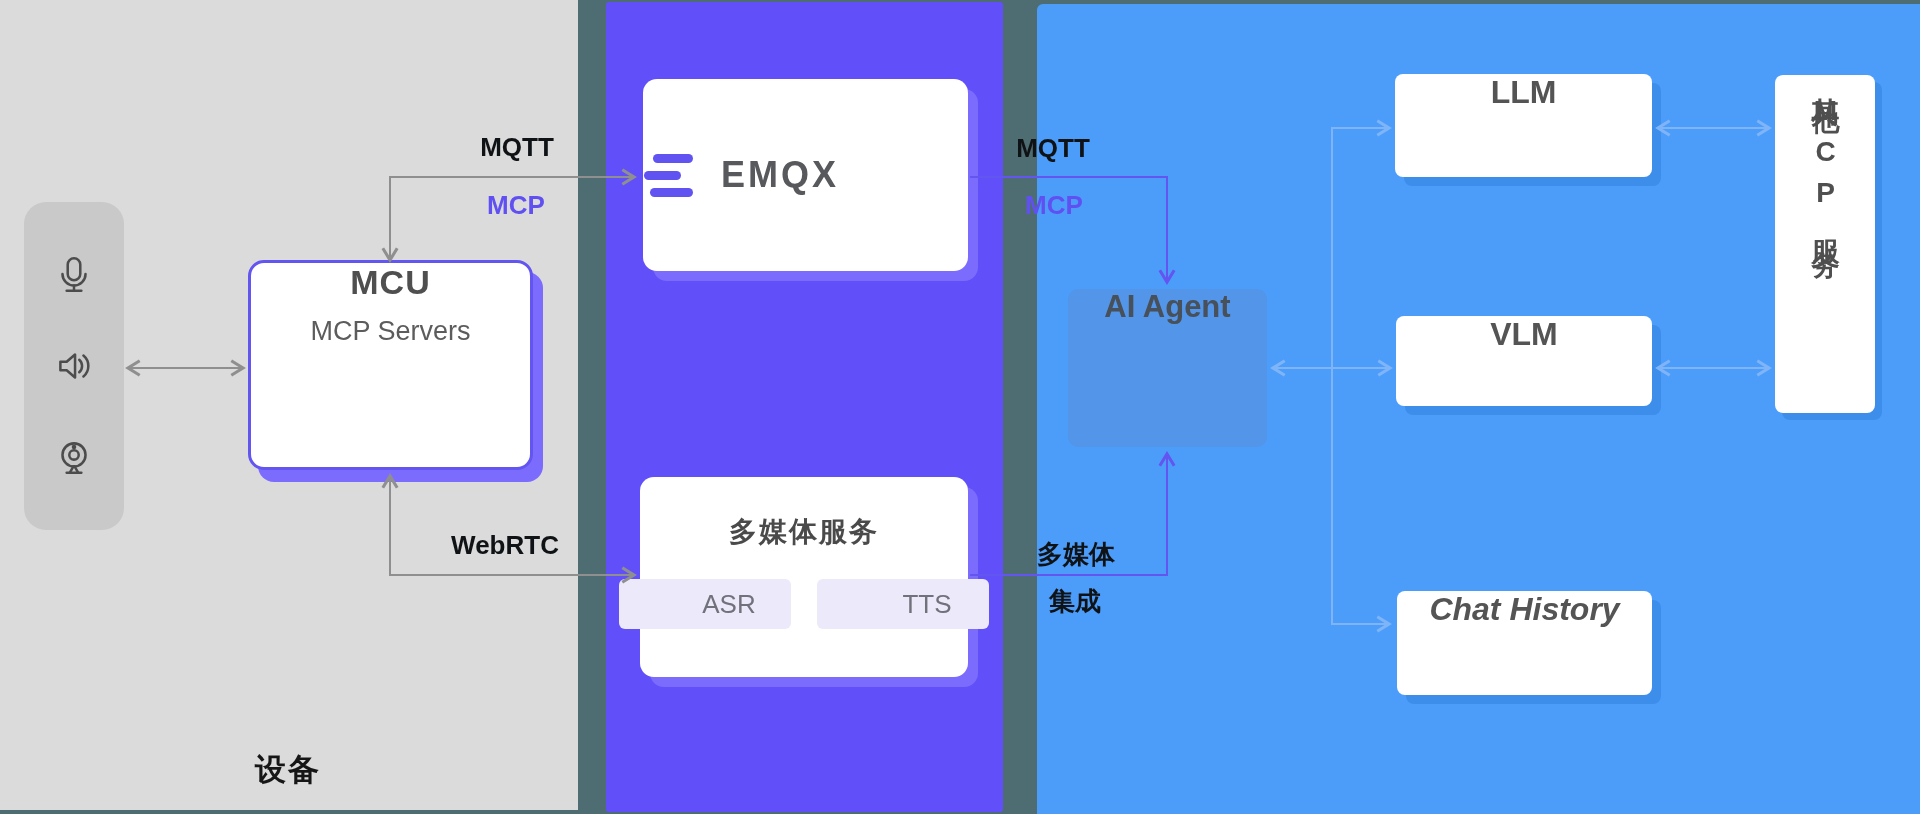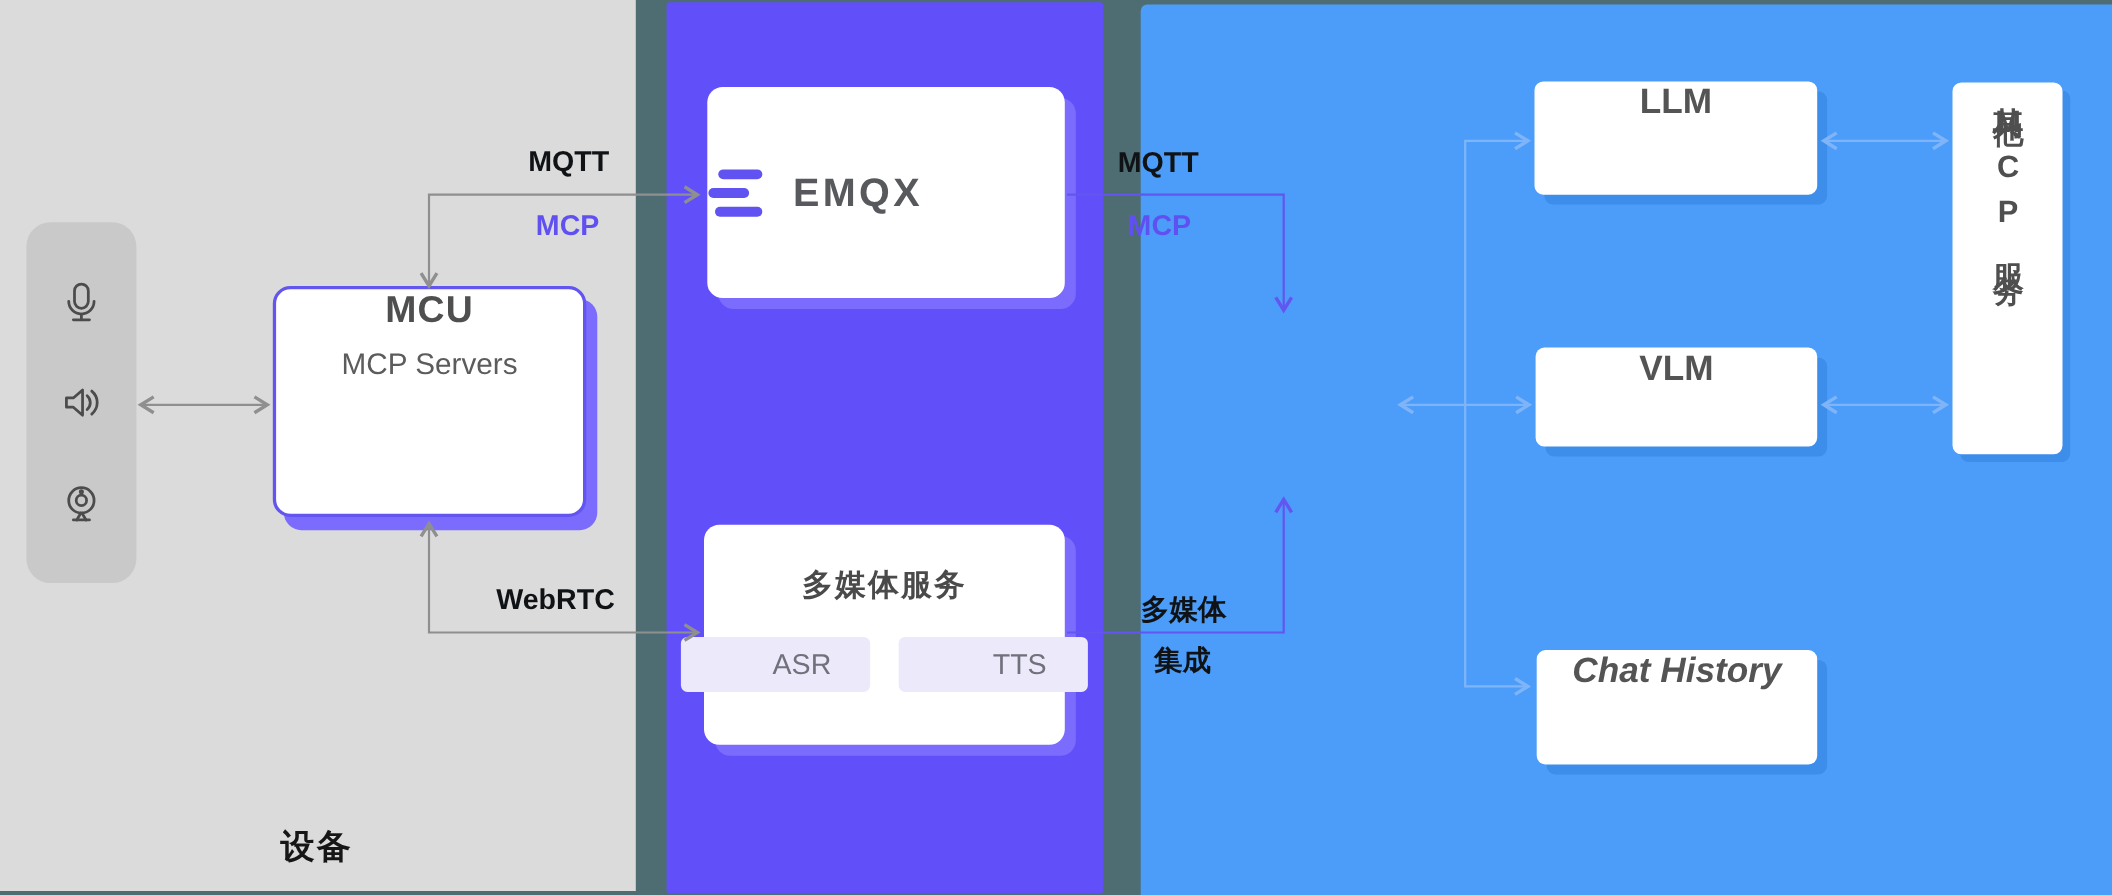--- a/index.html
+++ b/index.html
@@ -121,20 +121,23 @@
   </div>
 
   <div class="node media-box">
     <div class="media-title">多媒体服务</div>
     <div class="media-chips">
       <div class="chip">ASR</div>
       <div class="chip">TTS</div>
     </div>
   </div>
 
+  <div class="node agent-box">
+    <div class="agent-label">AI Agent</div>
+  </div>
 
   <div class="node blue-node llm-box">
     <div class="node-label">LLM</div>
   </div>
   <div class="node blue-node vlm-box">
     <div class="node-label">VLM</div>
   </div>
   <div class="node blue-node chat-box">
     <div class="node-label">Chat History</div>
   </div>

